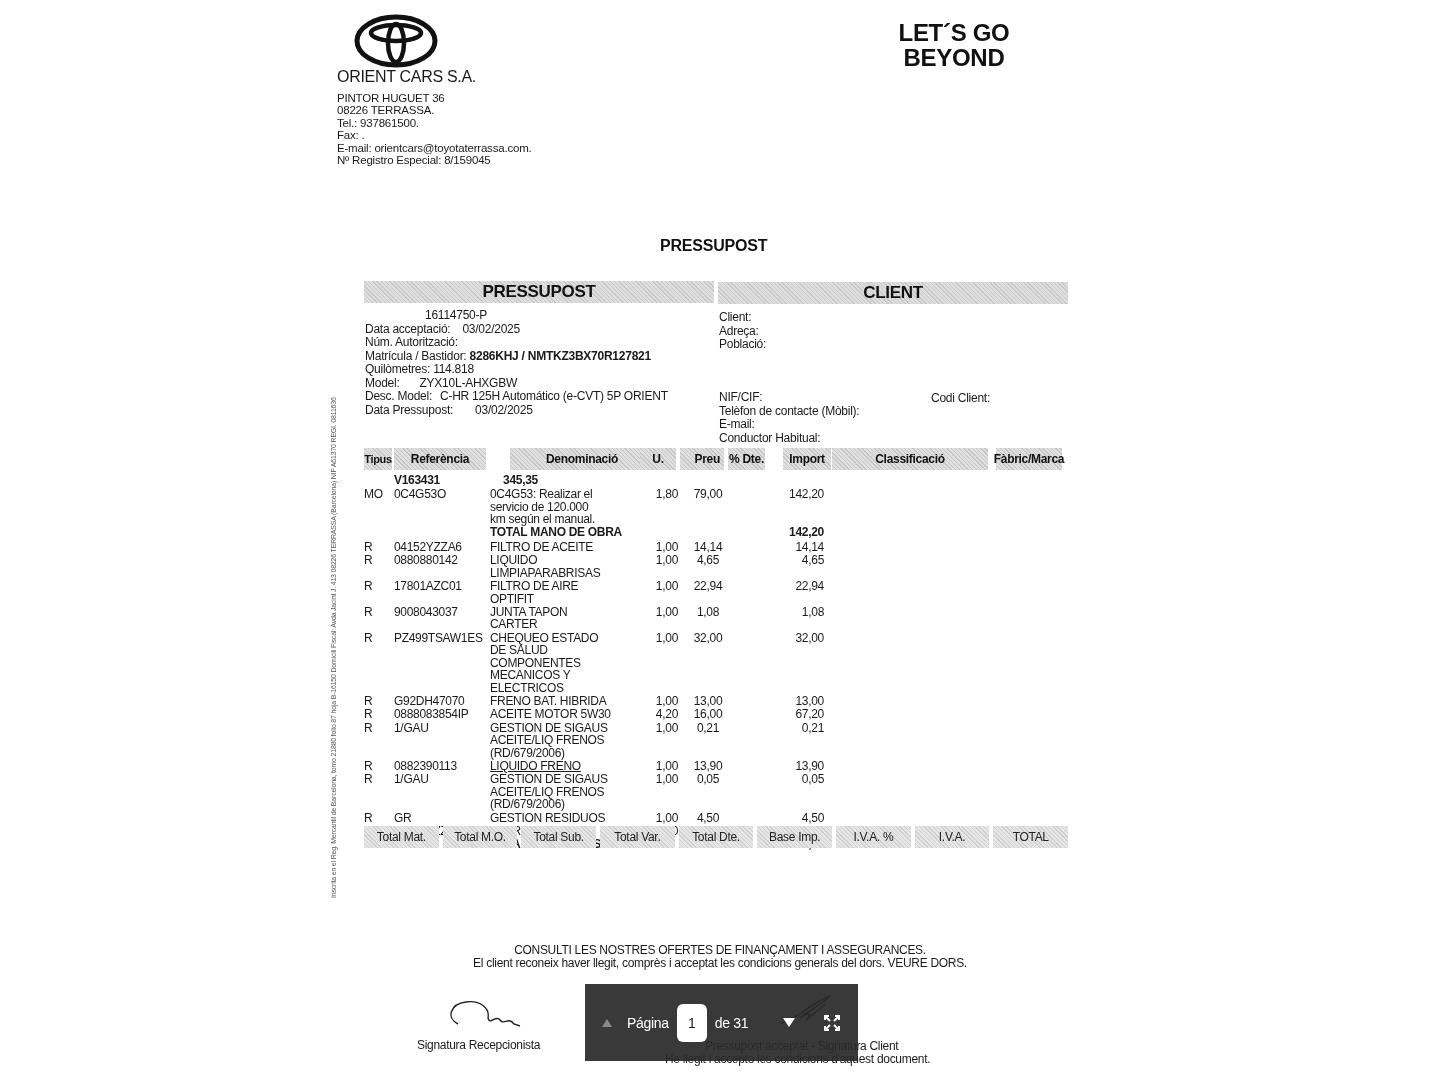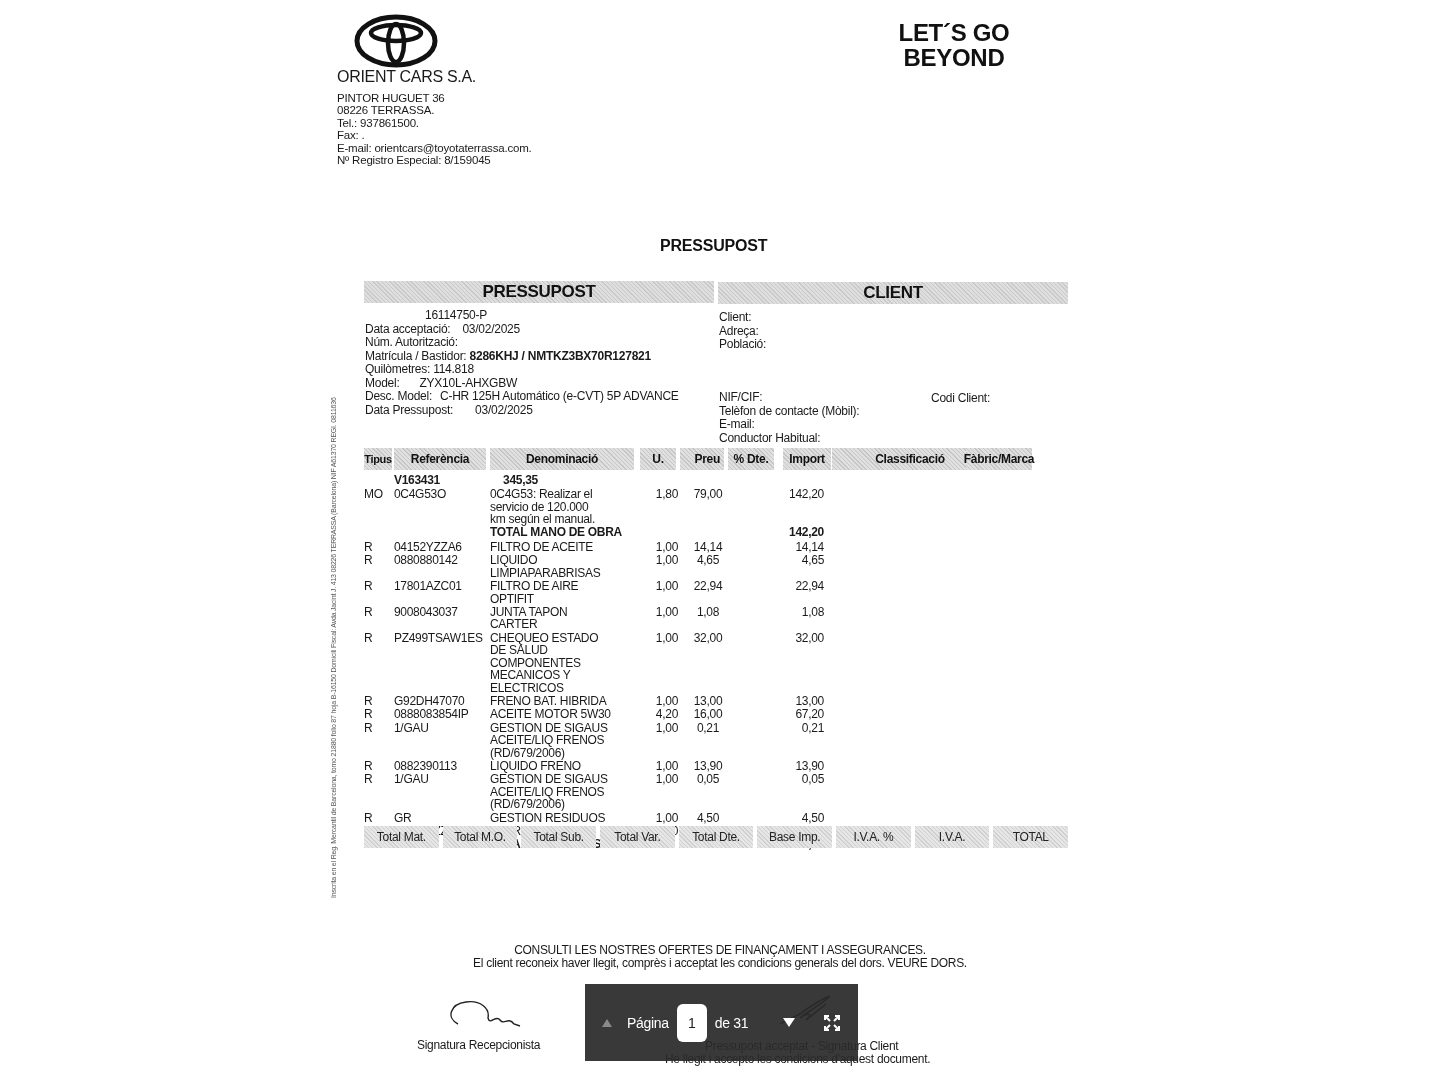--- a/index.html
+++ b/index.html
@@ -112,21 +112,21 @@
       <b>8286KHJ / NMTKZ3BX70R127821</b>
     </div>
     <div class="row">
       <span>Quilòmetres:</span>
       <span>114.818</span>
     </div>
     <div class="row">
       <span>Model:</span><span class="gap" style="width:20px"></span><span>ZYX10L-AHXGBW</span>
     </div>
     <div class="row">
-      <span>Desc. Model:</span><span class="gap" style="width:8px"></span><span>C-HR 125H Automático (e-CVT) 5P ADVANCE</span>
+      <span>Desc. Model:</span><span class="gap" style="width:8px"></span><span>C-HR 125H Automático (e-CVT) 5P ORIENT</span>
     </div>
     <div class="row">
       <span>Data Pressupost:</span><span class="gap" style="width:22px"></span><span>03/02/2025</span>
     </div>
   </div>
 
   <div class="abs info-block info-client">
     <div>Client:</div>
     <div>Adreça:</div>
     <div>Població:</div>
@@ -134,27 +134,27 @@
   <div class="abs info-block info-client2">
     <div>NIF/CIF:</div>
     <div>Telèfon de contacte (Mòbil):</div>
     <div>E-mail:</div>
     <div>Conductor Habitual:</div>
   </div>
   <div class="abs codi">Codi Client:</div>
 
   <div class="th" style="left:364px;width:28px;font-size:11px">Tipus</div>
   <div class="th" style="left:394px;width:92px">Referència</div>
-  <div class="th" style="left:490px;width:144px">Denominació</div>
+  <div class="th" style="left:510px;width:144px">Denominació</div>
   <div class="th" style="left:640px;width:36px">U.</div>
   <div class="th" style="left:680px;width:44px;justify-content:flex-end;padding-right:4px">Preu</div>
-  <div class="th" style="left:728px;width:46px">% Dte.</div>
+  <div class="th" style="left:728px;width:37px">% Dte.</div>
   <div class="th" style="left:783px;width:48px">Import</div>
   <div class="th" style="left:832px;width:156px">Classificació</div>
-  <div class="th" style="left:966px;width:66px">Fàbric/Marca</div>
+  <div class="th" style="left:996px;width:66px">Fàbric/Marca</div>
 
   <div class="abs tbl">
 
     <div class="tr">
       <div class="c-tip"></div>
       <div class="c-ref bold">V163431</div>
       <div class="c-imp bold" style="width:48px">345,35</div>
     </div>
 
     <div class="tr" style="margin-top:2px">
@@ -242,21 +242,21 @@
           <div class="c-ref">1/GAU</div>
           <div class="c-den" style="width: 126px; margin-right: 14px;">GESTION DE SIGAUS ACEITE/LIQ FRENOS (RD/679/2006)</div>
           <div class="c-u">1,00</div>
           <div class="c-preu">0,21</div>
           <div class="c-dte"></div>
           <div class="c-imp" style="width: 48px;">0,21</div>
         </div>
         <div class="tr" style="margin-bottom: 1px;">
           <div class="c-tip">R</div>
           <div class="c-ref">0882390113</div>
-          <div class="c-den" style="width: 126px; margin-right: 14px;">LIQUIDO FRENO</div>
+          <div class="c-den" style="width: 126px; margin-right: 14px; text-decoration: underline;">LIQUIDO FRENO</div>
           <div class="c-u">1,00</div>
           <div class="c-preu">13,90</div>
           <div class="c-dte"></div>
           <div class="c-imp" style="width: 48px;">13,90</div>
         </div>
         <div class="tr" style="margin-bottom: 1px;">
           <div class="c-tip">R</div>
           <div class="c-ref">1/GAU</div>
           <div class="c-den" style="width: 126px; margin-right: 14px;">GESTION DE SIGAUS ACEITE/LIQ FRENOS (RD/679/2006)</div>
           <div class="c-u">1,00</div>

